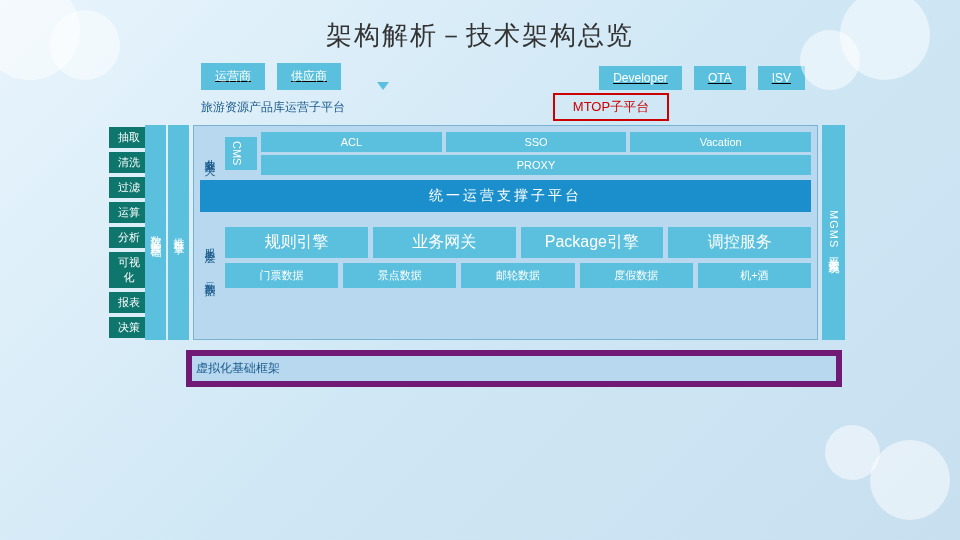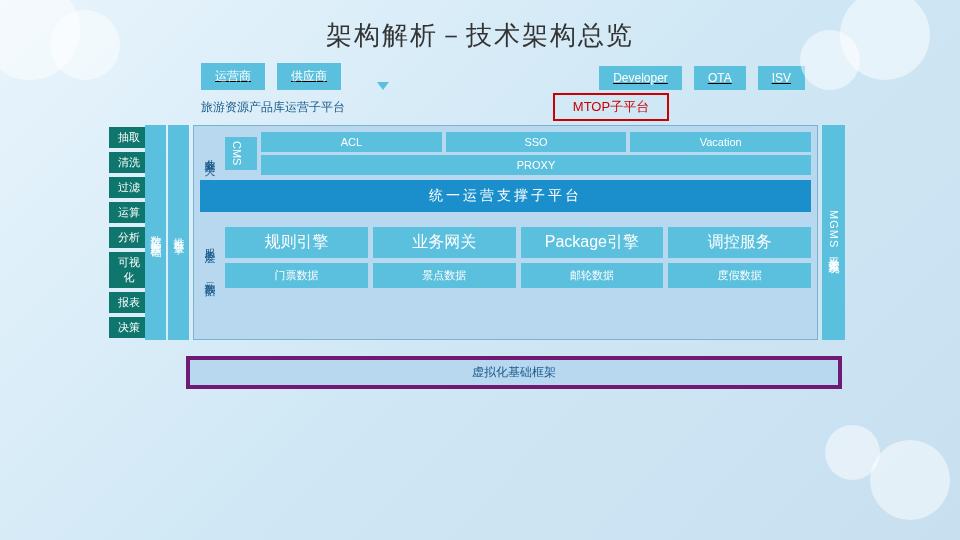--- a/index.html
+++ b/index.html
@@ -219,25 +219,25 @@
       padding: 5px 8px;
       text-align: center;
       flex: 1;
     }
 
     
     .bottom-label {
       background: #b8d8f0;
       color: #1a5a8a;
       font-size: 12px;
-      text-align: center;
+      text-align: left;
       padding: 4px;
       width: 100%;
-      margin-top: 16px;
-      border: 4px solid #701a75;
+      margin-top: 10px;
+      border: 6px solid #701a75;
     }
   </style>
 </head>
 <body>
 
 <div class="deco-circle deco-circle-1"></div>
 <div class="deco-circle deco-circle-2"></div>
 <div class="deco-circle deco-circle-3"></div>
 <div class="deco-circle deco-circle-4"></div>
 <div class="deco-circle deco-circle-5"></div>
@@ -333,20 +333,21 @@
         <div class="service-box">Package引擎</div>
         <div class="service-box">调控服务</div>
       </div>
 
       <div class="meta-row">
         <div class="section-label">元数据</div>
         <div class="meta-box">门票数据</div>
         <div class="meta-box">景点数据</div>
         <div class="meta-box">邮轮数据</div>
         <div class="meta-box">度假数据</div>
+        <div class="meta-box">机+酒</div>
       </div>
 
     </div>
 
     <div class="right-label">MGMS平台运营系统</div>
 
   </div>
 
   <div style="width:656px; margin-left:68px;">
     <div class="bottom-label">虚拟化基础框架</div>

